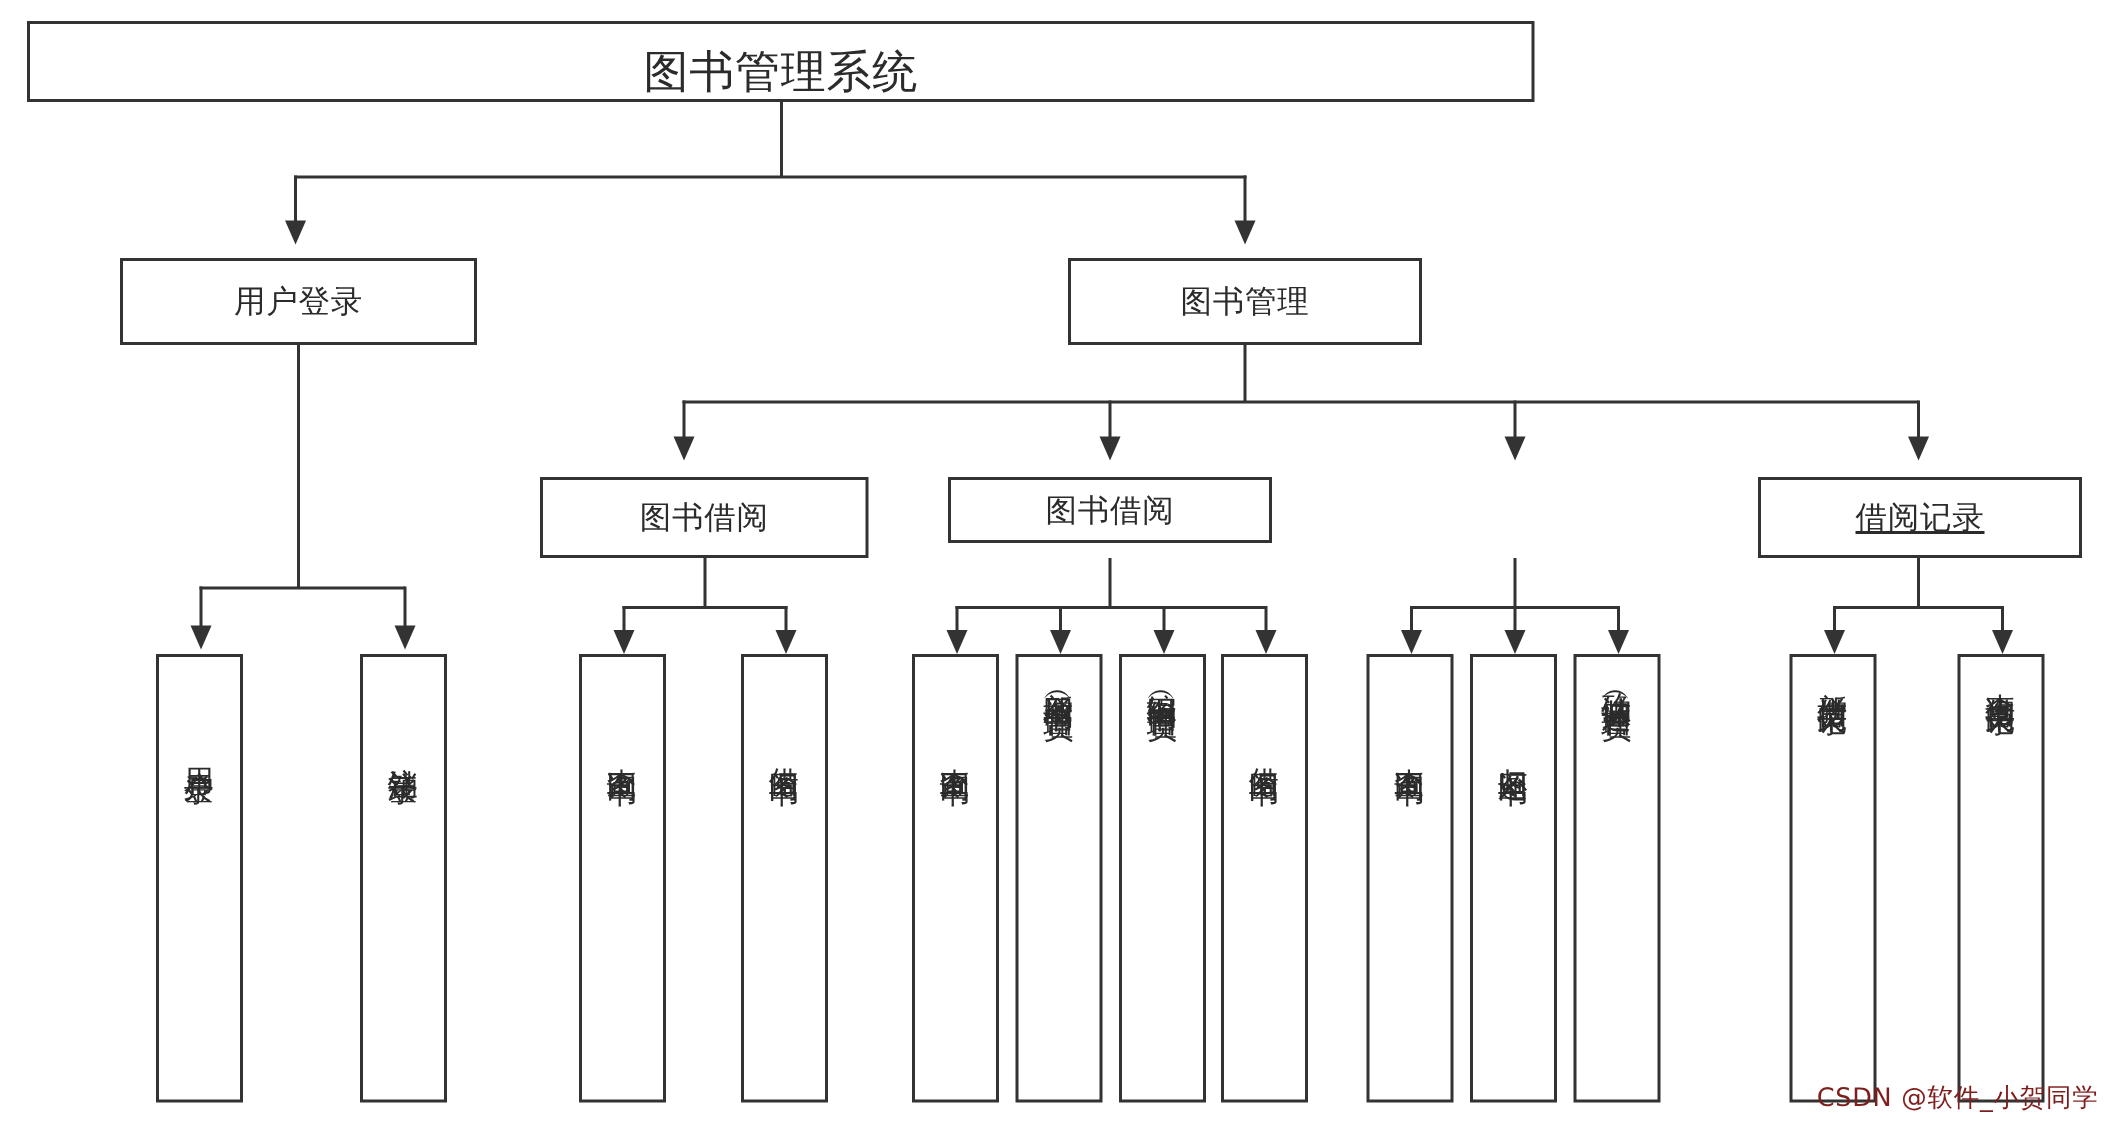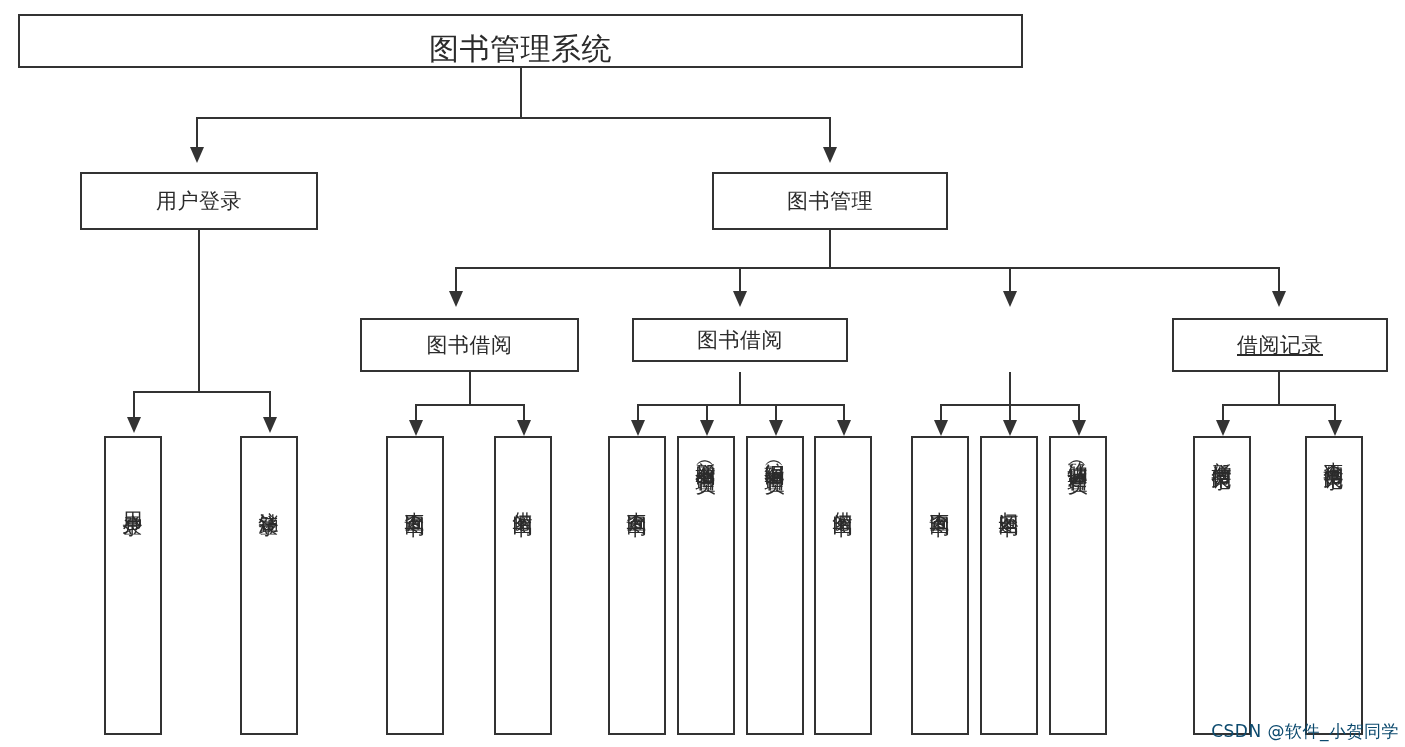--- a/index.html
+++ b/index.html
@@ -70,21 +70,21 @@
     border-right: 7px solid transparent;
     border-top: 16px solid #333333;
   }
 
   
   #watermark {
     position: absolute;
     right: 6px;
     bottom: 4px;
     font-size: 17px;
-    color: #0c4a6e;
+    color: #7f1d1d;
     white-space: nowrap;
     letter-spacing: 0.5px;
   }
 </style>
 </head>
 <body>
 
 <div id="canvas">
 
   <div class="node h root" style="left:18px; top:14px; width:1005px; height:54px;">

